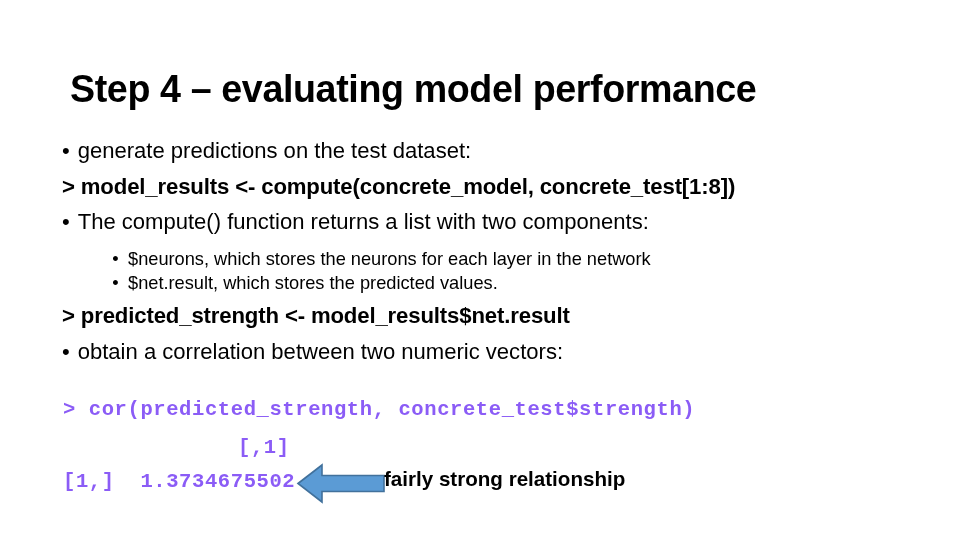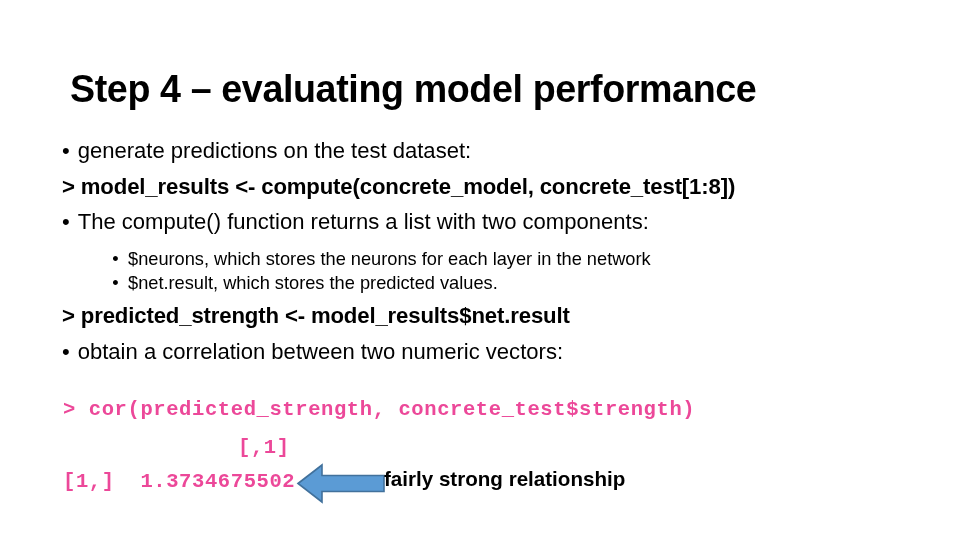--- a/index.html
+++ b/index.html
@@ -188,21 +188,21 @@
 
     <div class="line prompt-line">&gt; predicted_strength &lt;- model_results$net.result</div>
 
     <div class="line bullet-l1">
       <span class="bul">•</span>
       <span>obtain a correlation between two numeric vectors:</span>
     </div>
 
   </div>
 
-  <div id="console-block" style="color: #ec4899;">
+  <div id="console-block" style="color: #8b5cf6;">
     <div id="console-line-1">&gt; cor(predicted_strength, concrete_test$strength)</div>
     <div id="console-line-2">[,1]</div>
     <div id="console-line-3">[1,]  1.3734675502</div>
   </div>
 
   <div id="callout-arrow">
     <svg width="90" height="44" viewBox="0 0 90 44" xmlns="http://www.w3.org/2000/svg">
       <polygon points="2,21.5 26,3 26,13.5 88,13.5 88,29.5 26,29.5 26,40" fill="#5B9BD5" stroke="#41719C" stroke-width="1.6" stroke-linejoin="miter"></polygon>
     </svg>
   </div>

